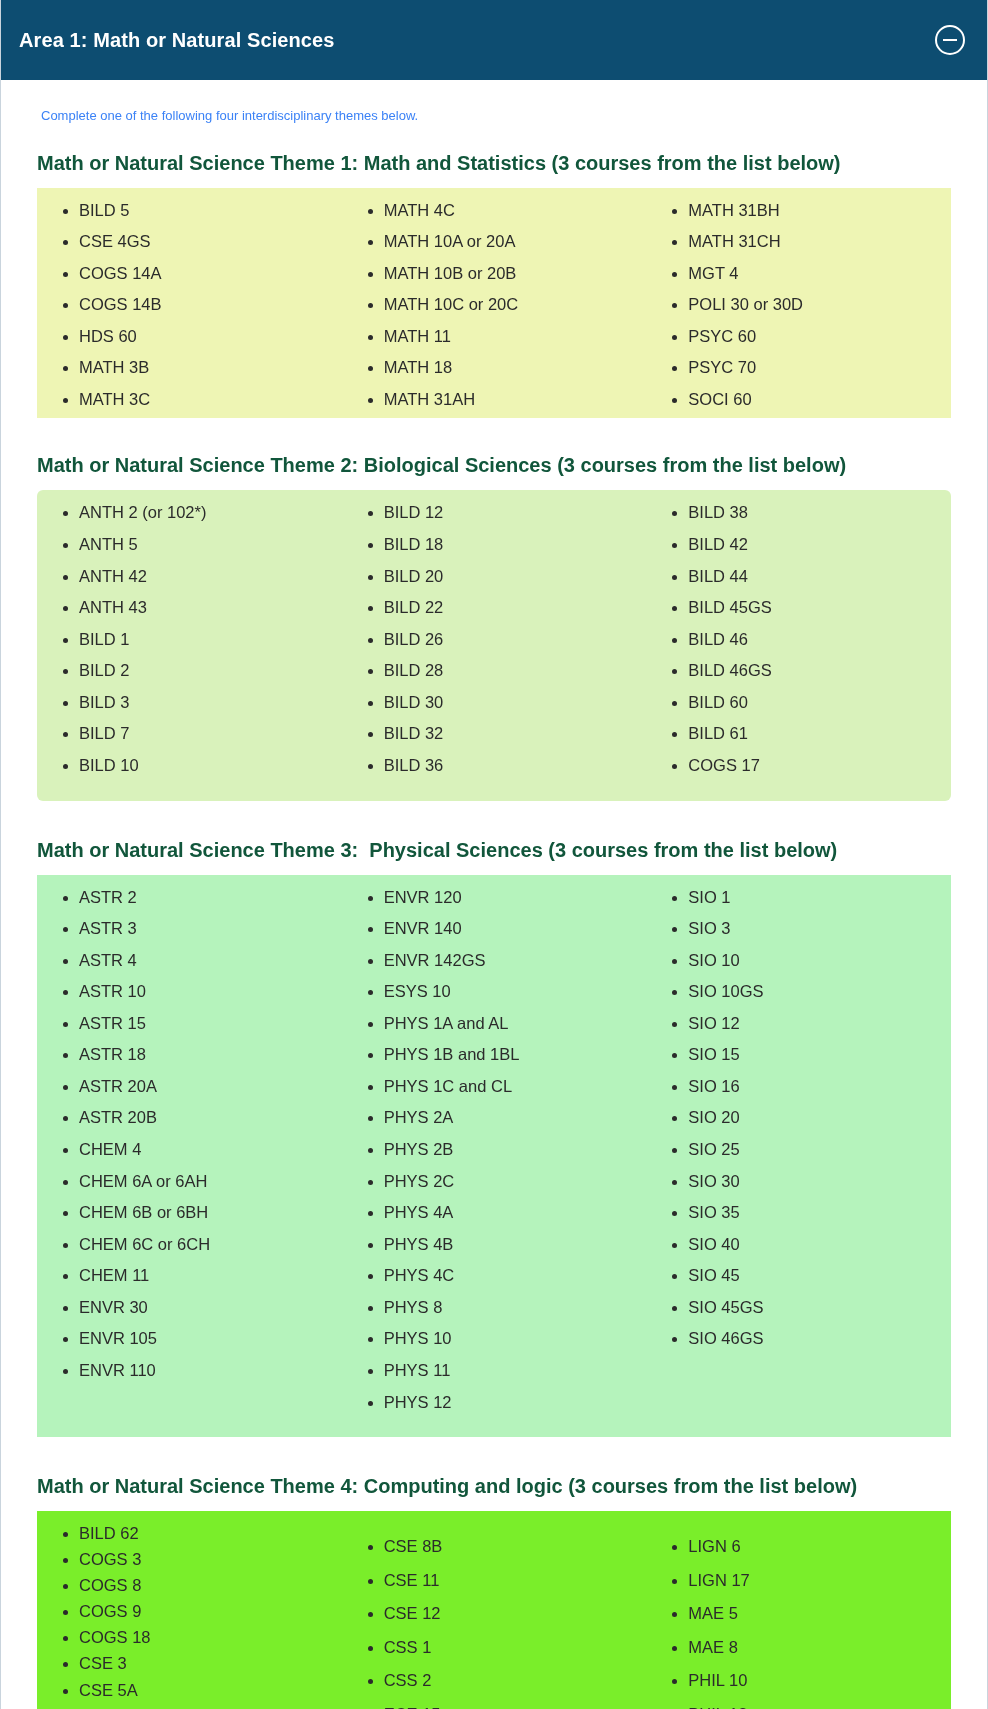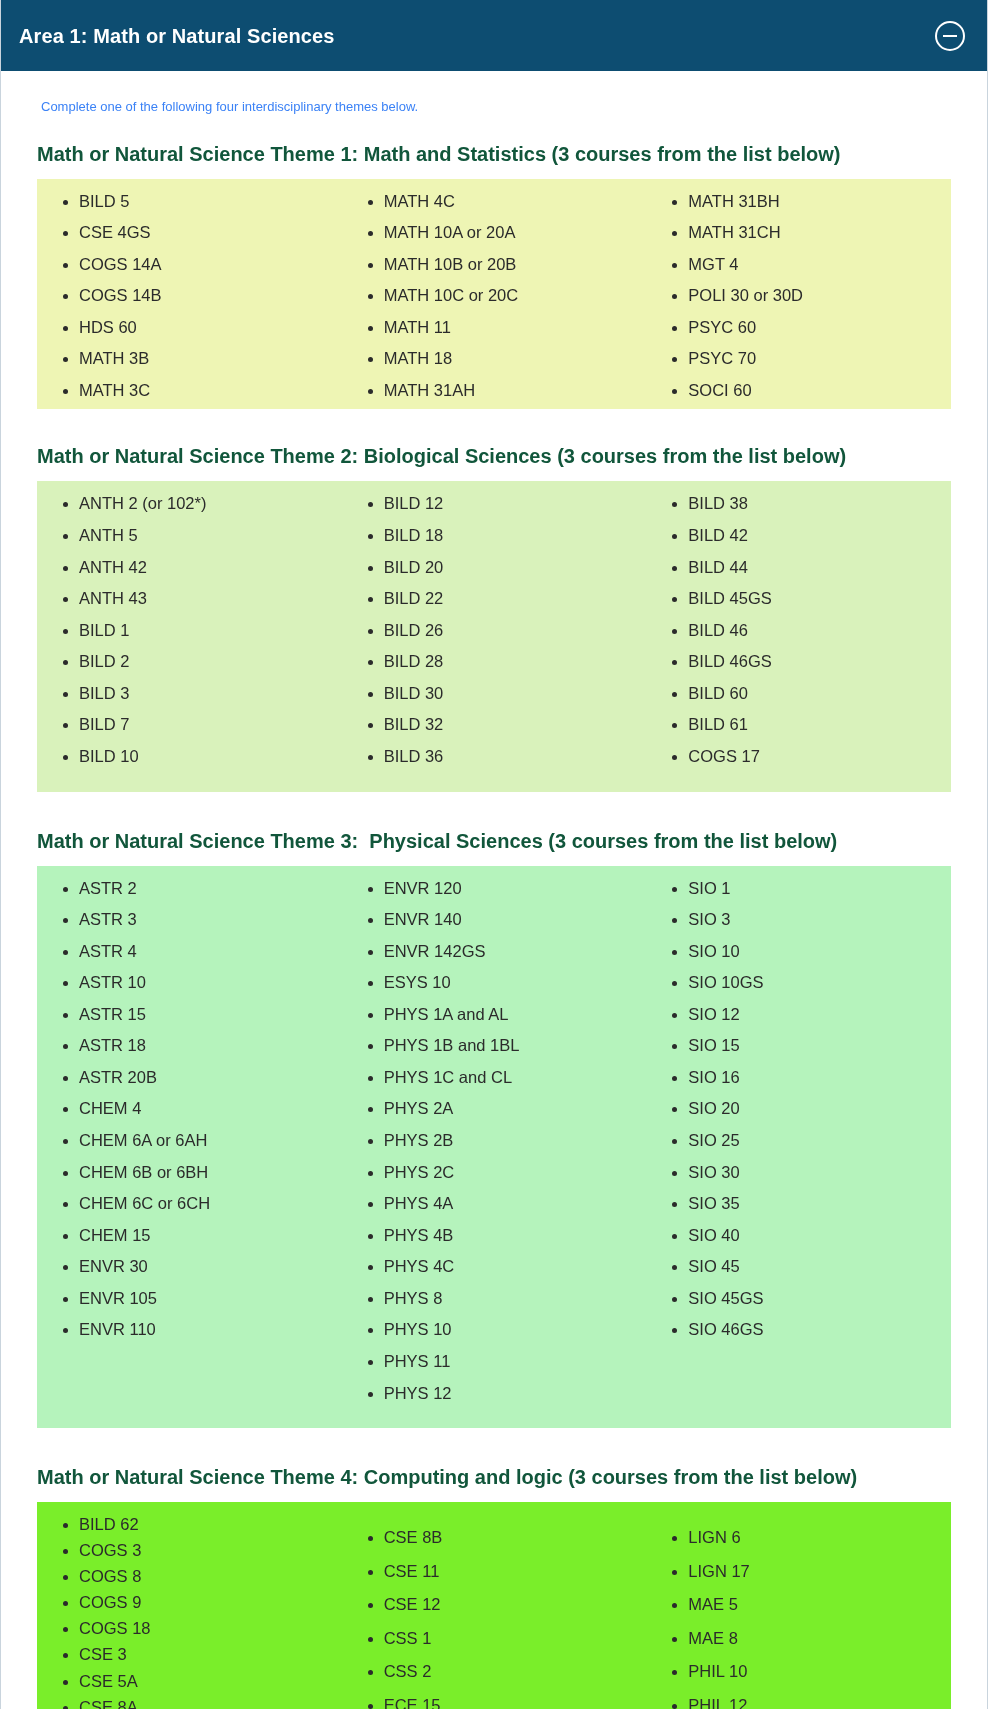--- a/index.html
+++ b/index.html
@@ -24,21 +24,21 @@
   
   .accordion {
     border: 1px solid #c9d4dd;
     border-top: none;
     background: #ffffff;
   }
 
   .acc-header {
     background: #0d4d71;
     color: #ffffff;
-    height: 71px;
+    height: 80px;
     display: flex;
     align-items: center;
     justify-content: space-between;
     padding: 0 22px 0 18px;
     cursor: pointer;
   }
   .acc-title {
     font-size: 20px;
     font-weight: bold;
     letter-spacing: 0.1px;
@@ -118,21 +118,21 @@
     top: 11px;
     width: 5px;
     height: 5px;
     border-radius: 50%;
     background: #2b2b2b;
   }
 
   
   .theme-1 .course-box { background: #eef5b4; }
   
-  .theme-2 .course-box { background: #d9f2bb; }
+  .theme-2 .course-box { background: #d9f2bb; border-radius: 6px; }
   
   .theme-3 .course-box { background: #b5f3bc; }
   
   .theme-4 .course-box { background: #7aee2a; }
 
   
   .theme-4 .course-col-1 ul.course-list li { margin-bottom: 1px; line-height: 1.52; }
   .theme-4 .course-col-2 ul.course-list,
   .theme-4 .course-col-3 ul.course-list { padding-top: 13px; }
   .theme-4 .course-col-2 ul.course-list li,
@@ -253,26 +253,27 @@
         <h3 class="theme-heading">Math or Natural Science Theme 3:  Physical Sciences (3 courses from the list below)</h3>
         <div class="course-box">
           <div class="course-col course-col-1">
             <ul class="course-list">
               <li>ASTR 2</li>
               <li>ASTR 3</li>
               <li>ASTR 4</li>
               <li>ASTR 10</li>
               <li>ASTR 15</li>
               <li>ASTR 18</li>
+              <li>ASTR 20A</li>
               <li>ASTR 20B</li>
               <li>CHEM 4</li>
               <li>CHEM 6A or 6AH</li>
               <li>CHEM 6B or 6BH</li>
               <li>CHEM 6C or 6CH</li>
-              <li>CHEM 15</li>
+              <li>CHEM 11</li>
               <li>ENVR 30</li>
               <li>ENVR 105</li>
               <li>ENVR 110</li>
             </ul>
           </div>
           <div class="course-col course-col-2">
             <ul class="course-list">
               <li>ENVR 120</li>
               <li>ENVR 140</li>
               <li>ENVR 142GS</li>

